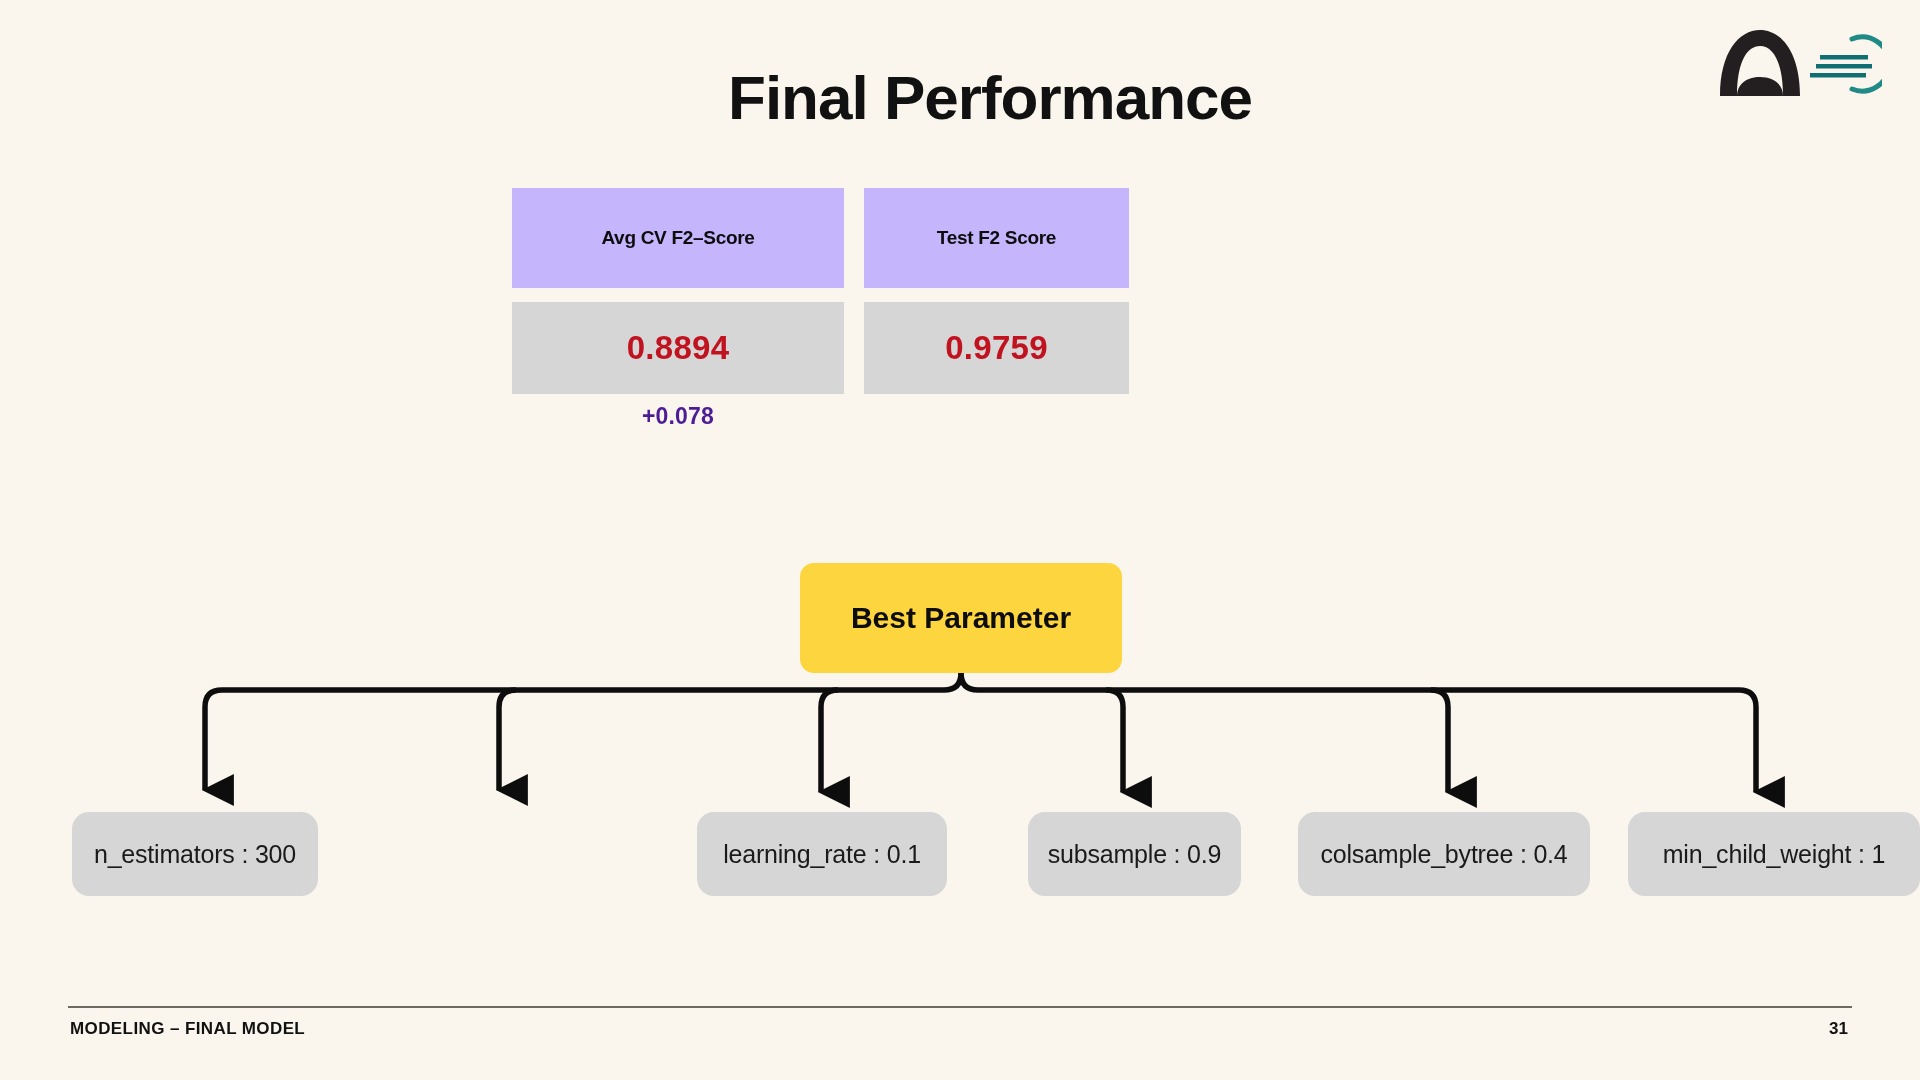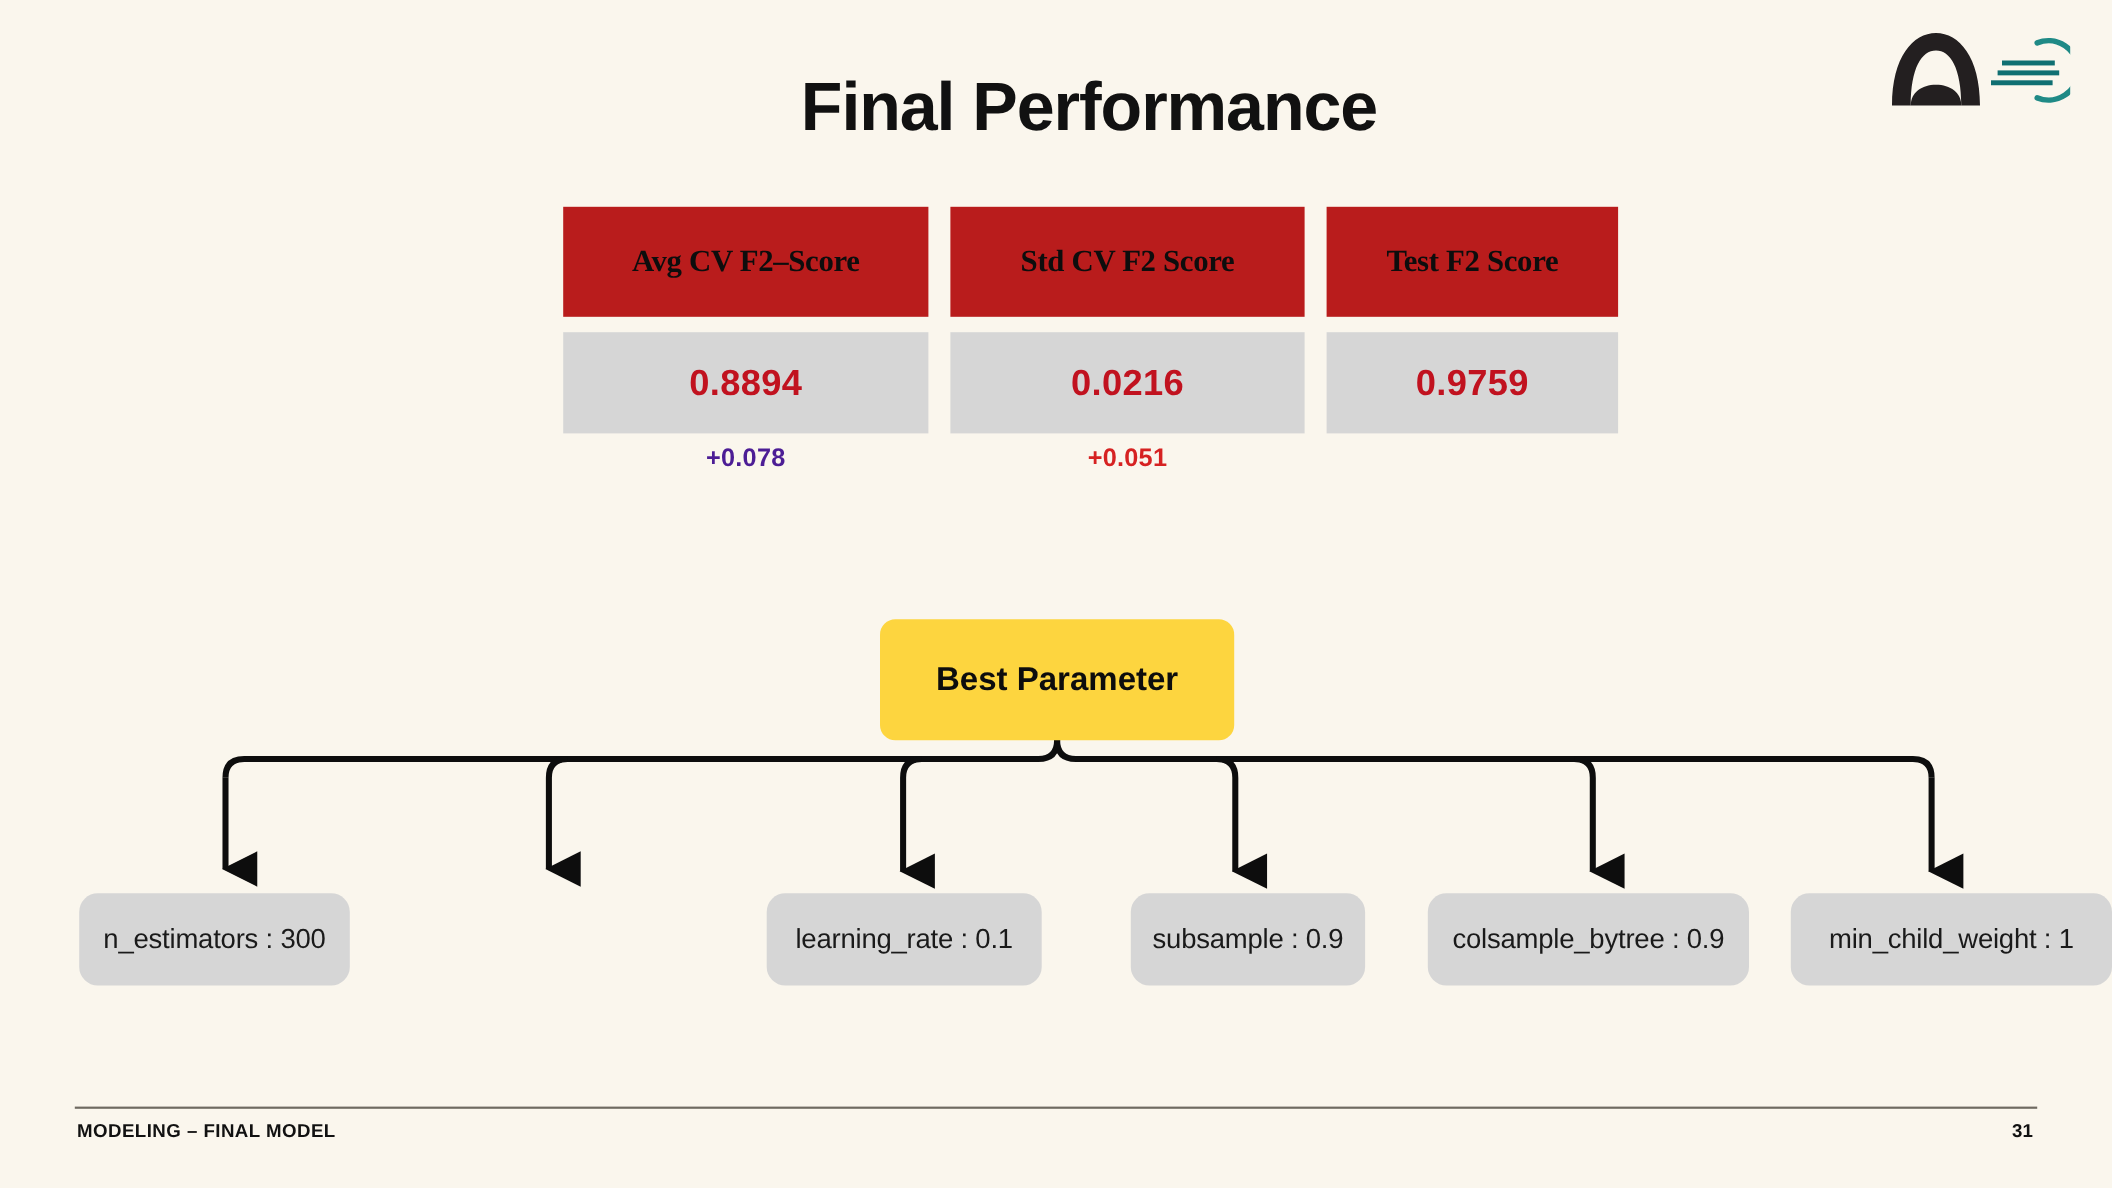--- a/index.html
+++ b/index.html
@@ -52,30 +52,29 @@
   .kpi-col {
     display: flex;
     flex-direction: column;
     align-items: stretch;
   }
   .kpi-col.c0 { width: 332px; }
   .kpi-col.c1 { width: 322px; }
   .kpi-col.c2 { width: 265px; }
 
   .kpi-head {
-    background: #b91c1c;
+    background: #c4b5fd;
     height: 100px;
     display: flex;
     align-items: center;
     justify-content: center;
-    font-size: 28px;
+    font-size: 19px;
     font-weight: 800;
     color: #0d0d0d;
     letter-spacing: -0.3px;
-    font-family: Liberation Serif, serif;
   }
   .kpi-value {
     background: #d6d6d6;
     height: 92px;
     margin-top: 14px;
     display: flex;
     align-items: center;
     justify-content: center;
     font-size: 33px;
     font-weight: 800;
@@ -189,25 +188,20 @@
   <div class="slide-title">Final Performance</div>
 
   <div class="kpi-wrap">
 
     <div class="kpi-col c0">
       <div class="kpi-head">Avg CV F2–Score</div>
       <div class="kpi-value">0.8894</div>
       <div class="kpi-delta pos">+0.078</div>
     </div>
 
-    <div class="kpi-col c1">
-      <div class="kpi-head">Std CV F2 Score</div>
-      <div class="kpi-value">0.0216</div>
-      <div class="kpi-delta neg">+0.051</div>
-    </div>
 
     <div class="kpi-col c2">
       <div class="kpi-head">Test F2 Score</div>
       <div class="kpi-value">0.9759</div>
       <div class="kpi-delta empty"></div>
     </div>
 
   </div>
 
   <div class="tree">
@@ -241,21 +235,21 @@
     <div class="leaf" style="left:72px;  width:246px;">
         <span>n_estimators : 300</span>
       </div>
     <div class="leaf" style="left:697px; width:250px;">
         <span>learning_rate : 0.1</span>
       </div>
     <div class="leaf" style="left:1018px;width:213px;margin-left:10px;">
         <span>subsample : 0.9</span>
       </div>
     <div class="leaf" style="left:1298px;width:292px;">
-        <span>colsample_bytree : 0.9</span>
+        <span>colsample_bytree : 0.4</span>
       </div>
     <div class="leaf" style="left:1628px;width:292px;">
         <span>min_child_weight : 1</span>
       </div>
 
   </div>
 
   <div class="footer-rule"></div>
   <div class="footer-left">MODELING – FINAL MODEL</div>
   <div class="footer-right">31</div>

